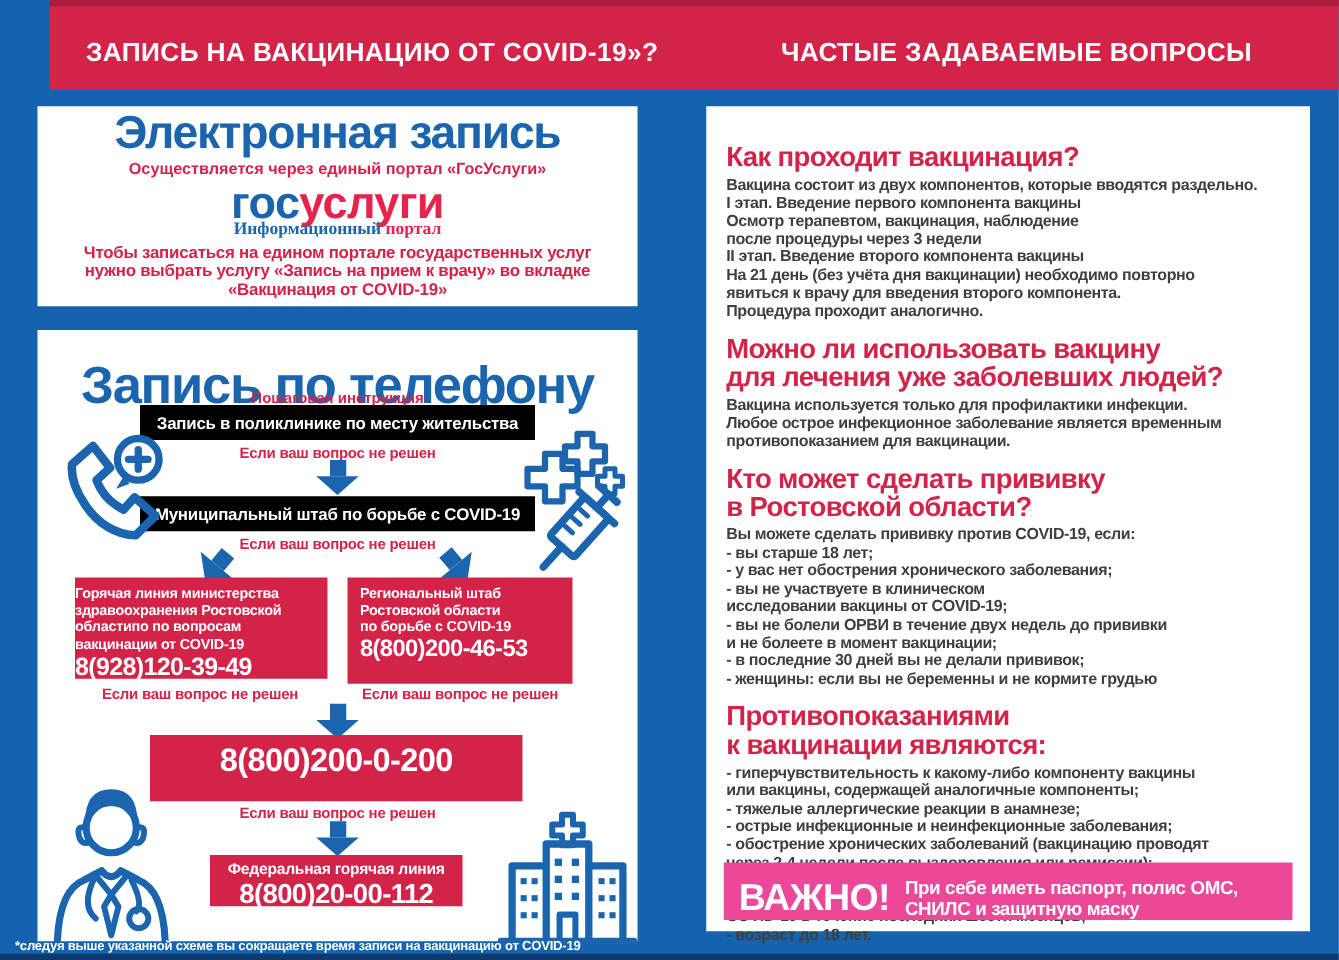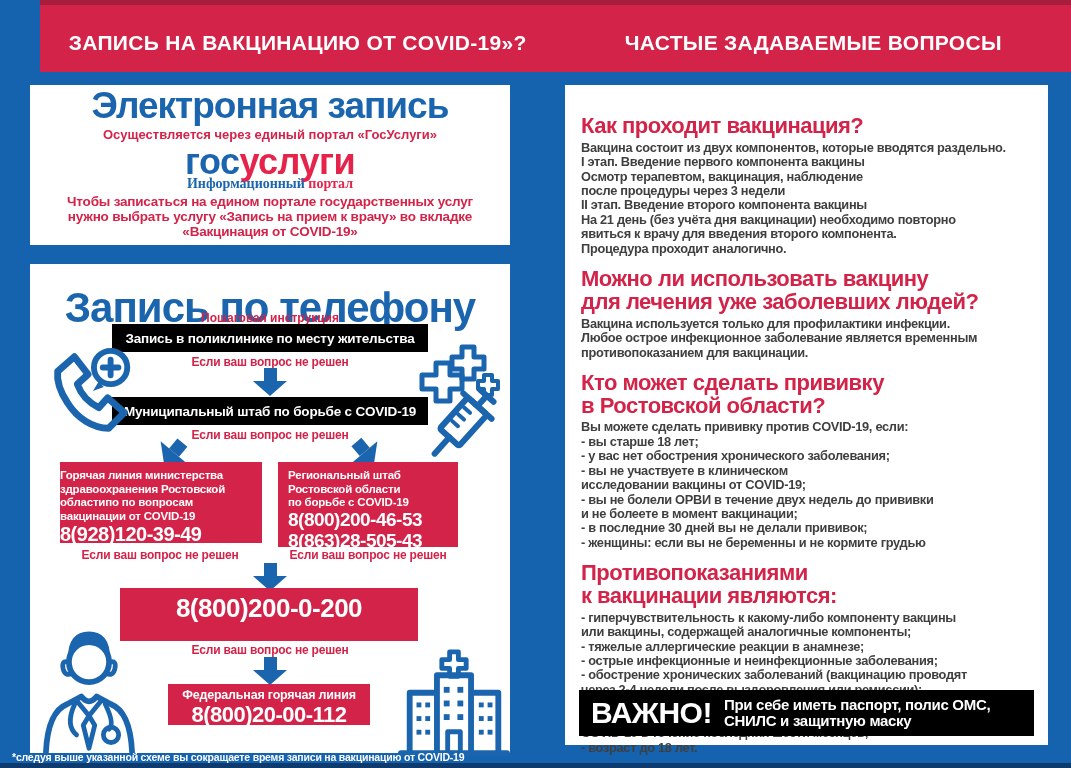--- a/index.html
+++ b/index.html
@@ -72,22 +72,22 @@
   .icon-doctor   { left:6px;   top:356px; }
   .icon-hospital { left:368px; top:382px; }
 
   .footnote { position:absolute; left:12px; top:751px; width:510px; color:#fff; font-size:10.5px; letter-spacing:-.2px; }
 
   
   .faq-section h2 { color:#d32349; font-size:22px; line-height:1.03; letter-spacing:-.5px; white-space:pre-line; margin:12px 0 3px 0; }
   .faq-section:first-child h2 { margin-top:16px; }
   .faq-body { color:#3f3f3f; font-size:12.8px; line-height:1.13; letter-spacing:-.3px; white-space:pre-line; }
 
-  .important-box { position:absolute; left:14px; right:14px; bottom:9px; height:46px; background:#000000;
-                   display:flex; align-items:center; padding:0 12px; gap:12px; }
+  .important-box { position:absolute; left:14px; right:14px; bottom:9px; height:46px; background:#ec4899;
+                   display:flex; align-items:flex-end; padding:0 12px; gap:12px; }
   .imp-label { color:#fff; font-size:30px; letter-spacing:-.5px; white-space:nowrap; }
   .imp-text  { color:#fff; font-size:15px; line-height:1.1; letter-spacing:-.3px; white-space:pre-line; }
 
   svg .st { fill:none; stroke:#1b65ae; stroke-linecap:round; stroke-linejoin:round; }
 </style>
 </head>
 <body>
 
 <div class="poster">
 
@@ -133,21 +133,20 @@
 здравоохранения Ростовской
 областипо по вопросам
 вакцинации от COVID-19</div>
       <div class="pb-number">8(928)120-39-49</div>
     </div>
     <div class="phonebox box3b">
       <div class="pb-lines">Региональный штаб
 Ростовской области
 по борьбе с COVID-19</div>
       <div class="pb-number">8(800)200-46-53</div>
-      <div class="pb-number">8(863)28-505-43</div>
     </div>
     <div class="notsolved ns3a">Если ваш вопрос не решен</div>
     <div class="notsolved ns3b">Если ваш вопрос не решен</div>
     <div class="arrow arrow2">
         <span class="shaft"></span>
         <span class="head"></span>
       </div>
 
     <div class="phonebox box4">
       <div class="pb-number">8(800)200-0-200</div>

